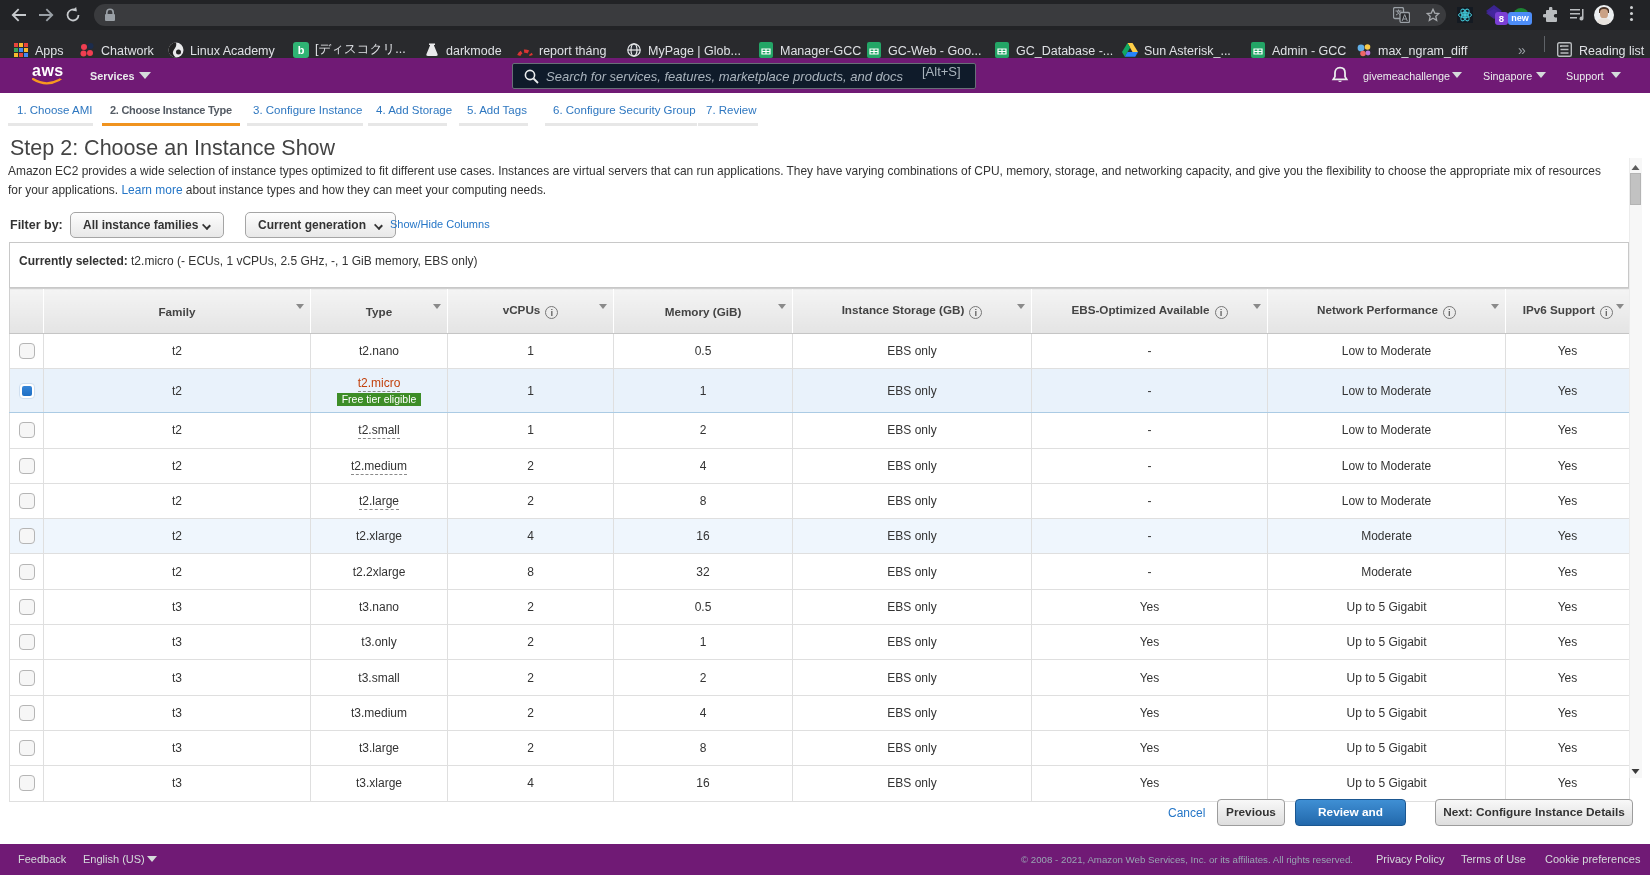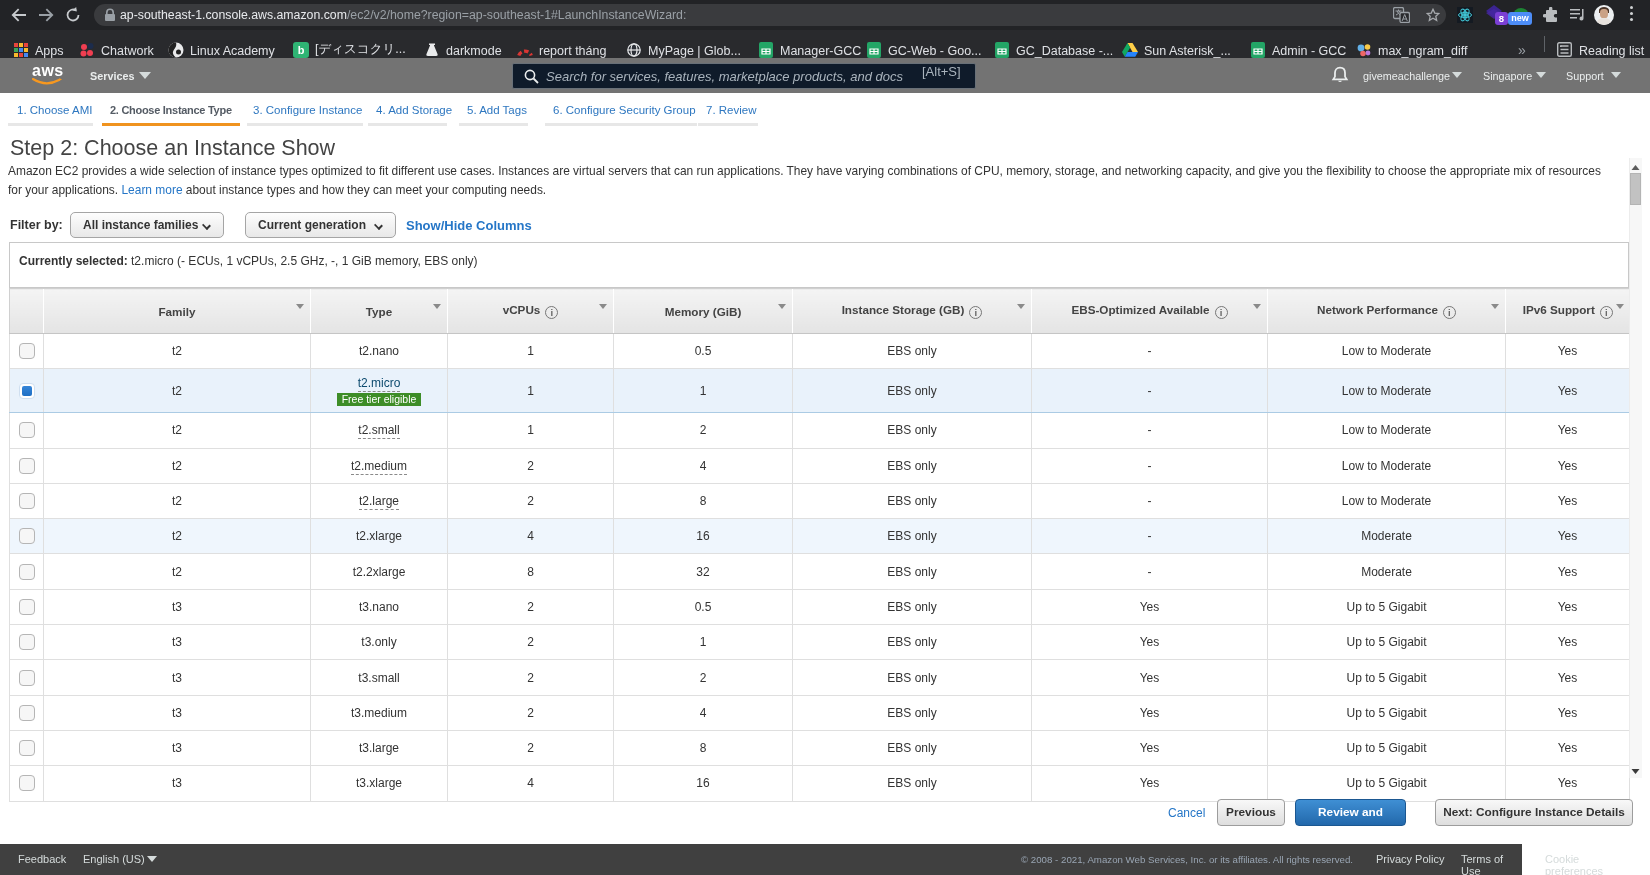--- a/index.html
+++ b/index.html
@@ -9,21 +9,21 @@
 
 #toolbar{left:0;top:0;width:1650px;height:30px;background:#222326}
 #omnibox{left:94px;top:4px;width:1352px;height:22px;border-radius:11px;background:#3a3b3e}
 #url{left:120px;top:8px;font-size:12.3px;color:#e8eaed;white-space:nowrap}
 #url .p{color:#9aa0a6}
 
 #bookmarks{left:0;top:30px;width:1650px;height:28px;background:#292a2d}
 .bm{position:absolute;top:0;height:28px;display:flex;align-items:flex-end;font-size:12.5px;color:#dfe1e5;white-space:nowrap}
 .bi{display:inline-block;width:16px;height:16px;margin-right:6px;position:relative;flex:0 0 16px}
 
-#awsnav{left:0;top:58px;width:1650px;height:35px;background:#737373}
+#awsnav{left:0;top:58px;width:1650px;height:35px;background:#701a75}
 .navtxt{position:absolute;color:#eaeded;font-size:10.8px;white-space:nowrap}
 .caret{position:absolute;width:0;height:0;border-left:5px solid transparent;border-right:5px solid transparent;border-top:6px solid #d5dbdb}
 #searchbox{left:512px;top:63px;width:464px;height:26px;background:#0f1b2a;border:1px solid #687078;border-radius:2px}
 
 .tab{position:absolute;top:104px;font-size:11.5px;color:#2e77c0;white-space:nowrap}
 .tab.act{font-size:11px;font-weight:bold;color:#545b64;letter-spacing:-0.28px}
 .tabline{position:absolute;top:123px;height:3px;background:#e7e7e7}
 
 h1{font-weight:400;font-size:21.5px;color:#444}
 .link{color:#2576c7}
@@ -43,42 +43,41 @@
 .info{display:inline-block;width:13px;height:13px;border:1px solid #777;border-radius:50%;font-size:9.5px;font-weight:bold;color:#666;line-height:11px;text-align:center;vertical-align:-2px;margin-left:5px}
 .cb{display:inline-block;width:16px;height:16px;border:1px solid #b5b5b5;border-radius:4px;background:#f6f6f6;vertical-align:middle}
 .cbon{border:1px solid #cfdff0;background:#fff;position:relative}
 .cbon::after{content:"";position:absolute;left:2px;top:2px;width:10px;height:10px;border-radius:2px;background:linear-gradient(#3585d8,#1e6fc4)}
 .dash{border-bottom:1px dashed #8a8a8a;padding-bottom:1px}
 .badge{display:inline-block;background:#3d8d27;color:#fff;font-size:10.5px;padding:0 5px;height:13px;line-height:13px;margin-top:3px}
 
 #sbtrack{left:1629px;top:158px;width:13px;height:620px;background:#f7f7f7;border-left:1px solid #ececec}
 #sbthumb{left:1630px;top:173px;width:11px;height:32px;background:#c2c2c2;border:1px solid #b4b4b4}
 
-#footer{left:0;top:844px;width:1522px;height:31px;background:#404040;color:#d5dbdb;font-size:11px}
+#footer{left:0;top:844px;width:1650px;height:31px;background:#701a75;color:#d5dbdb;font-size:11px}
 </style>
 </head>
 <body>
 
 <div class="a" id="toolbar">
   <svg class="a" style="left:10px;top:6px" width="18" height="18" viewBox="0 0 18 18">
       <path d="M16 8H5.1l4.2-4.2L8 2.5 1.5 9 8 15.5l1.3-1.3L5.1 10H16z" fill="#c7cacd"></path>
     </svg>
   <svg class="a" style="left:37px;top:6px" width="18" height="18" viewBox="0 0 18 18">
       <path d="M2 8h10.9L8.7 3.8 10 2.5 16.5 9 10 15.5l-1.3-1.3L12.9 10H2z" fill="#9aa0a6"></path>
     </svg>
   <svg class="a" style="left:64px;top:6px" width="18" height="18" viewBox="0 0 18 18">
       <path d="M14.5 9A5.5 5.5 0 1 1 12 4.4" fill="none" stroke="#c7cacd" stroke-width="1.8"></path>
       <path d="M12.2 1l0.6 4.6L8.5 4.2z" fill="#c7cacd"></path>
     </svg>
   <div class="a" id="omnibox"></div>
   <svg class="a" style="left:104px;top:8px" width="12" height="14" viewBox="0 0 12 14">
       <path d="M2 6V4.5a4 4 0 0 1 8 0V6h-1.6V4.5a2.4 2.4 0 0 0-4.8 0V6z" fill="#9aa0a6"></path>
       <rect x="1" y="6" width="10" height="7" rx="1" fill="#9aa0a6"></rect>
     </svg>
-  <div class="a" id="url">ap-southeast-1.console.aws.amazon.com<span class="p">/ec2/v2/home?region=ap-southeast-1#LaunchInstanceWizard:</span></div>
 
   <svg class="a" style="left:1393px;top:7px" width="17" height="16" viewBox="0 0 17 16">
       <rect x="0.5" y="0.5" width="10" height="11" rx="1.5" fill="none" stroke="#9aa0a6" stroke-width="1.3"></rect>
       <path d="M2.5 4h6M5.5 2.5V4M3 8c1.5-0.5 3.5-2.5 3.8-4M7.5 8C6 7.5 4.5 5.5 4.2 4" stroke="#9aa0a6" stroke-width="1" fill="none"></path>
       <rect x="7" y="5.5" width="9.5" height="10" rx="1.5" fill="#292a2d" stroke="#9aa0a6" stroke-width="1.3"></rect>
       <path d="M11.7 7.5l2.6 6.5M11.7 7.5l-2.6 6.5M10 12h3.5" stroke="#9aa0a6" stroke-width="1" fill="none"></path>
     </svg>
   <svg class="a" style="left:1426px;top:8px" width="14" height="14" viewBox="0 0 16 16">
       <path d="M8 1.5l2 4.3 4.7.5-3.5 3.2 1 4.6L8 11.7l-4.2 2.4 1-4.6L1.3 6.3 6 5.8z" fill="none" stroke="#a6a9ad" stroke-width="1.5"></path>
     </svg>
@@ -234,21 +233,21 @@
   <div class="tabline" style="left:545px;width:152px"></div>
   <div class="tabline" style="left:698px;width:60px"></div>
 </div>
 
 <h1 class="a" style="left:10px;top:136px">Step 2: Choose an Instance Show</h1>
 <div class="a" style="left:8px;top:162px;width:1625px;font-size:11.95px;line-height:18.5px;color:#333;white-space:nowrap">Amazon EC2 provides a wide selection of instance types optimized to fit different use cases. Instances are virtual servers that can run applications. They have varying combinations of CPU, memory, storage, and networking capacity, and give you the flexibility to choose the appropriate mix of resources<br>for your applications. <a class="link" style="text-decoration:none">Learn more</a> about instance types and how they can meet your computing needs.</div>
 
 <div class="a" style="left:10px;top:218px;font-size:12.5px;font-weight:bold;color:#333">Filter by:</div>
 <div class="drop" style="left:70px;width:154px">All instance families<span class="dchev" style="right:13px"></span></div>
 <div class="drop" style="left:245px;width:151px">Current generation<span class="dchev" style="right:13px"></span></div>
-<div class="a link" style="left:406px;top:218px;font-size:13px;font-weight:bold">Show/Hide Columns</div>
+<div class="a link" style="left:390px;top:218px;font-size:11px;font-weight:normal">Show/Hide Columns</div>
 
 <div class="a" id="seltext"><b>Currently selected:</b> t2.micro (- ECUs, 1 vCPUs, 2.5 GHz, -, 1 GiB memory, EBS only)</div>
 
 <table>
 <colgroup>
       <col style="width:34px">
       <col style="width:267px">
       <col style="width:137px">
       <col style="width:166px">
       <col style="width:179px">
@@ -276,21 +275,21 @@
         <td>1</td>
         <td>0.5</td>
         <td>EBS only</td>
         <td>-</td>
         <td>Low to Moderate</td>
         <td>Yes</td>
       </tr>
 <tr class="sel" style="height:44px">
         <td><span class="cb cbon"></span></td>
         <td>t2</td>
-        <td><span class="dash" style="color:#0c4a6e">t2.micro</span><br><span class="badge">Free tier eligible</span></td>
+        <td><span class="dash" style="color:#c2410c">t2.micro</span><br><span class="badge">Free tier eligible</span></td>
         <td>1</td>
         <td>1</td>
         <td>EBS only</td>
         <td>-</td>
         <td>Low to Moderate</td>
         <td>Yes</td>
       </tr>
 <tr>
         <td><span class="cb"></span></td>
         <td>t2</td>

